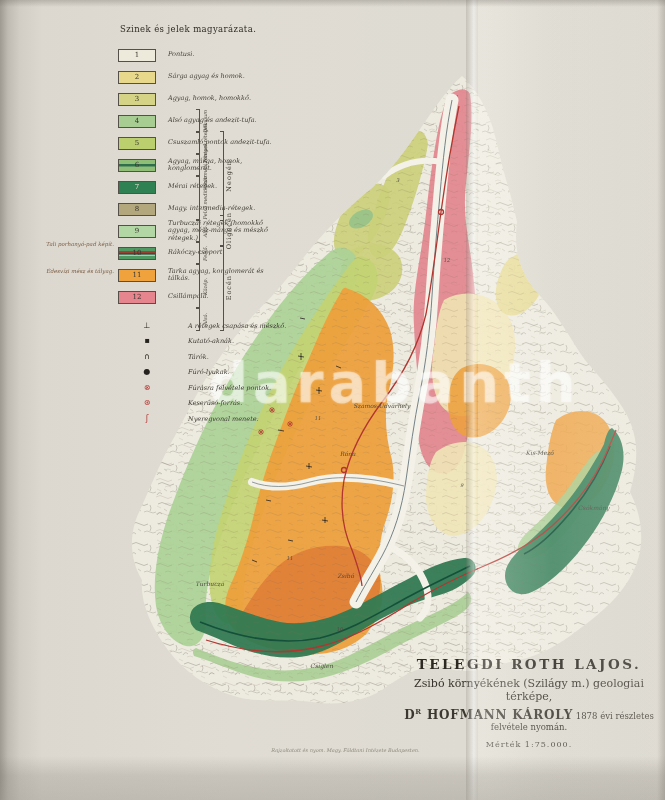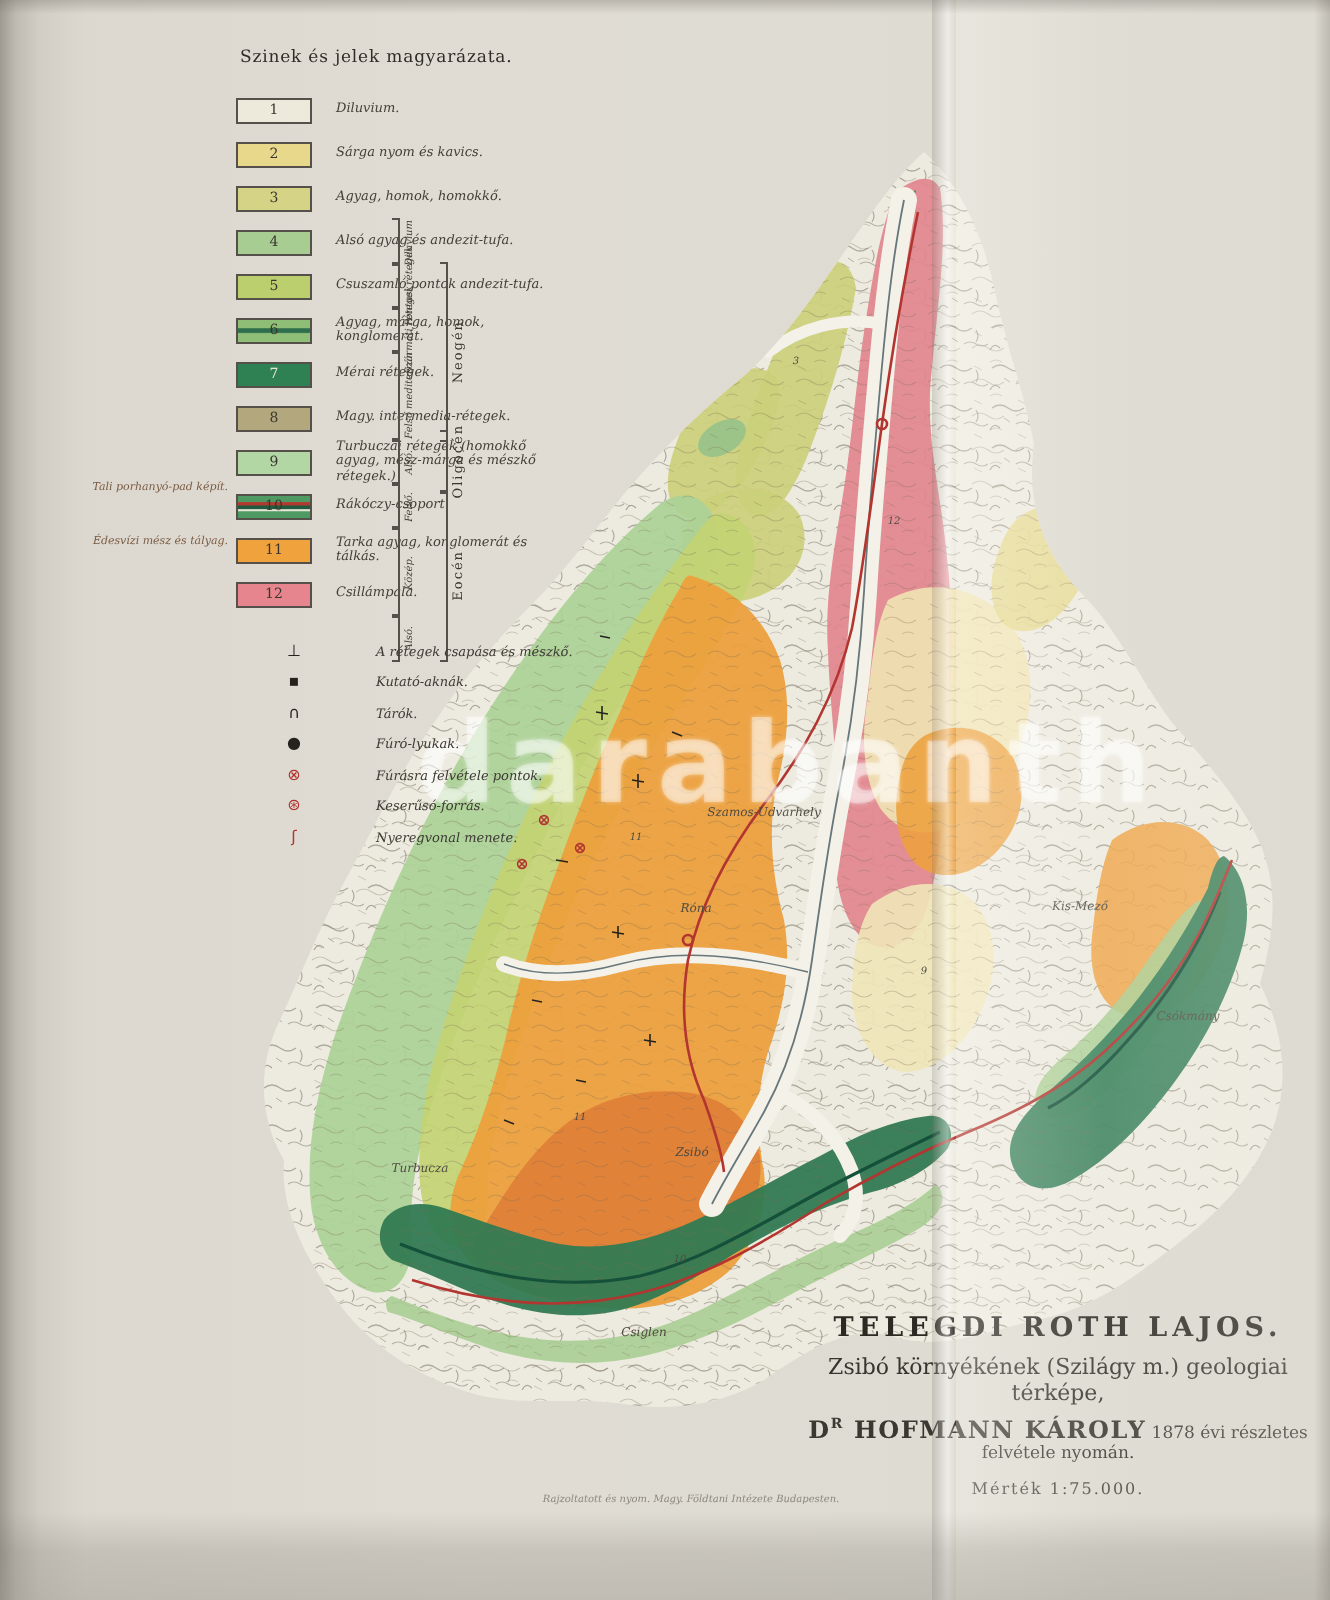--- a/index.html
+++ b/index.html
@@ -178,27 +178,27 @@
   </svg>
 
   <div class="watermark">darabanth</div>
 
   <div class="legend-title">Szinek és jelek magyarázata.</div>
   <div class="legend-rows">
       <div class="lrow">
         <span class="swatch" style="background: rgb(238, 234, 219);">
           <span class="swnum">1</span>
         </span>
-        <span class="llabel">Diluvium.</span>
+        <span class="llabel">Pontusi.</span>
       </div>
       <div class="lrow">
         <span class="swatch" style="background: rgb(232, 216, 139);">
           <span class="swnum">2</span>
         </span>
-        <span class="llabel">Sárga nyom és kavics.</span>
+        <span class="llabel">Sárga agyag és homok.</span>
       </div>
       <div class="lrow">
         <span class="swatch" style="background: rgb(213, 211, 133);">
           <span class="swnum">3</span>
         </span>
         <span class="llabel">Agyag, homok, homokkő.</span>
       </div>
       <div class="lrow">
         <span class="swatch" style="background: rgb(167, 205, 147);">
           <span class="swnum">4</span>

